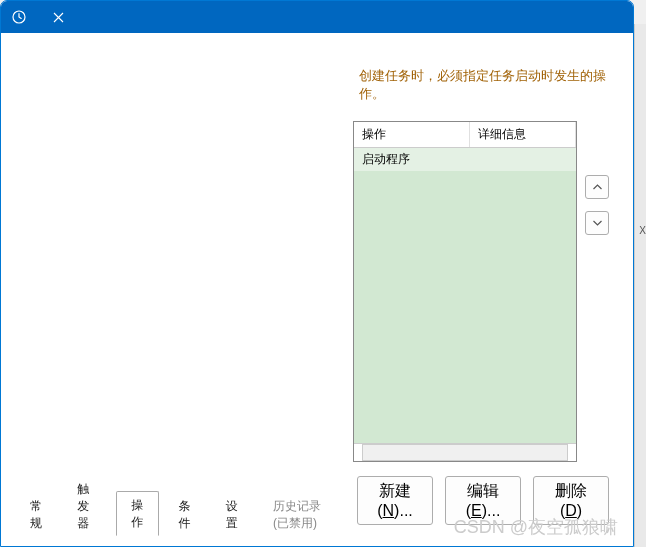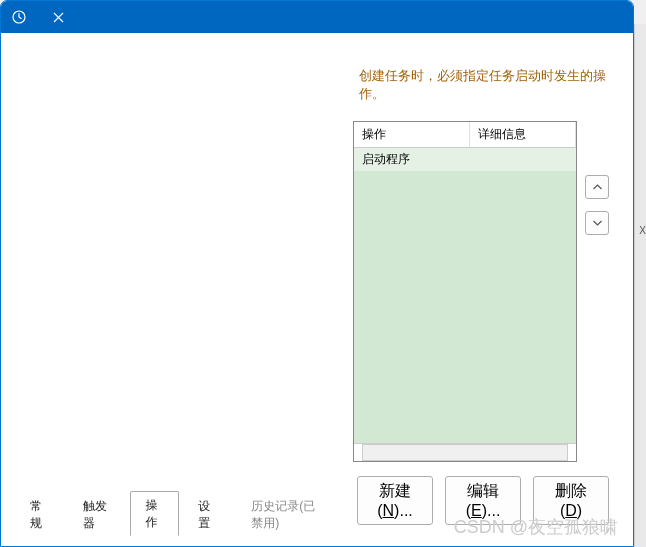--- a/index.html
+++ b/index.html
@@ -59,20 +59,21 @@
           <path d="M1 1l9 9M10 1l-9 9" stroke="#fff" stroke-width="1.1"></path>
         </svg>
     </div>
   </div>
 
   <div class="body">
     <div class="tabs">
       <div class="tab"><span>常规</span></div>
       <div class="tab"><span>触发器</span></div>
       <div class="tab active"><span>操作</span></div>
+      <div class="tab"><span>条件</span></div>
       <div class="tab"><span>设置</span></div>
       <div class="tab disabled"><span>历史记录(已禁用)</span></div>
     </div>
     <div class="tab-border"></div>
 
     <div class="content">
       <div class="instruction">创建任务时，必须指定任务启动时发生的操作。</div>
 
       <div class="list-area">
         <div class="listbox">

